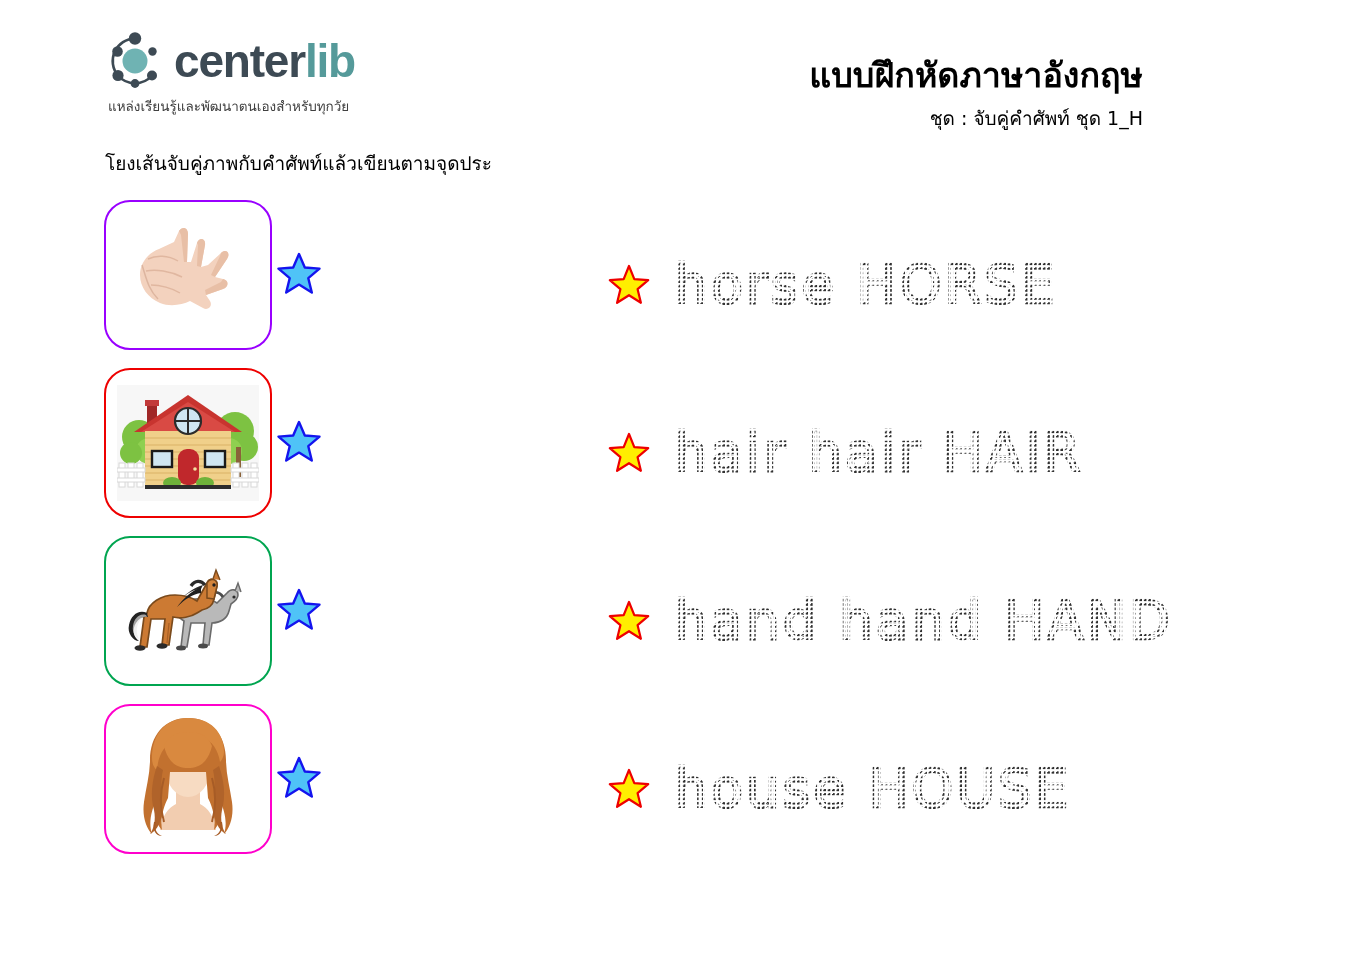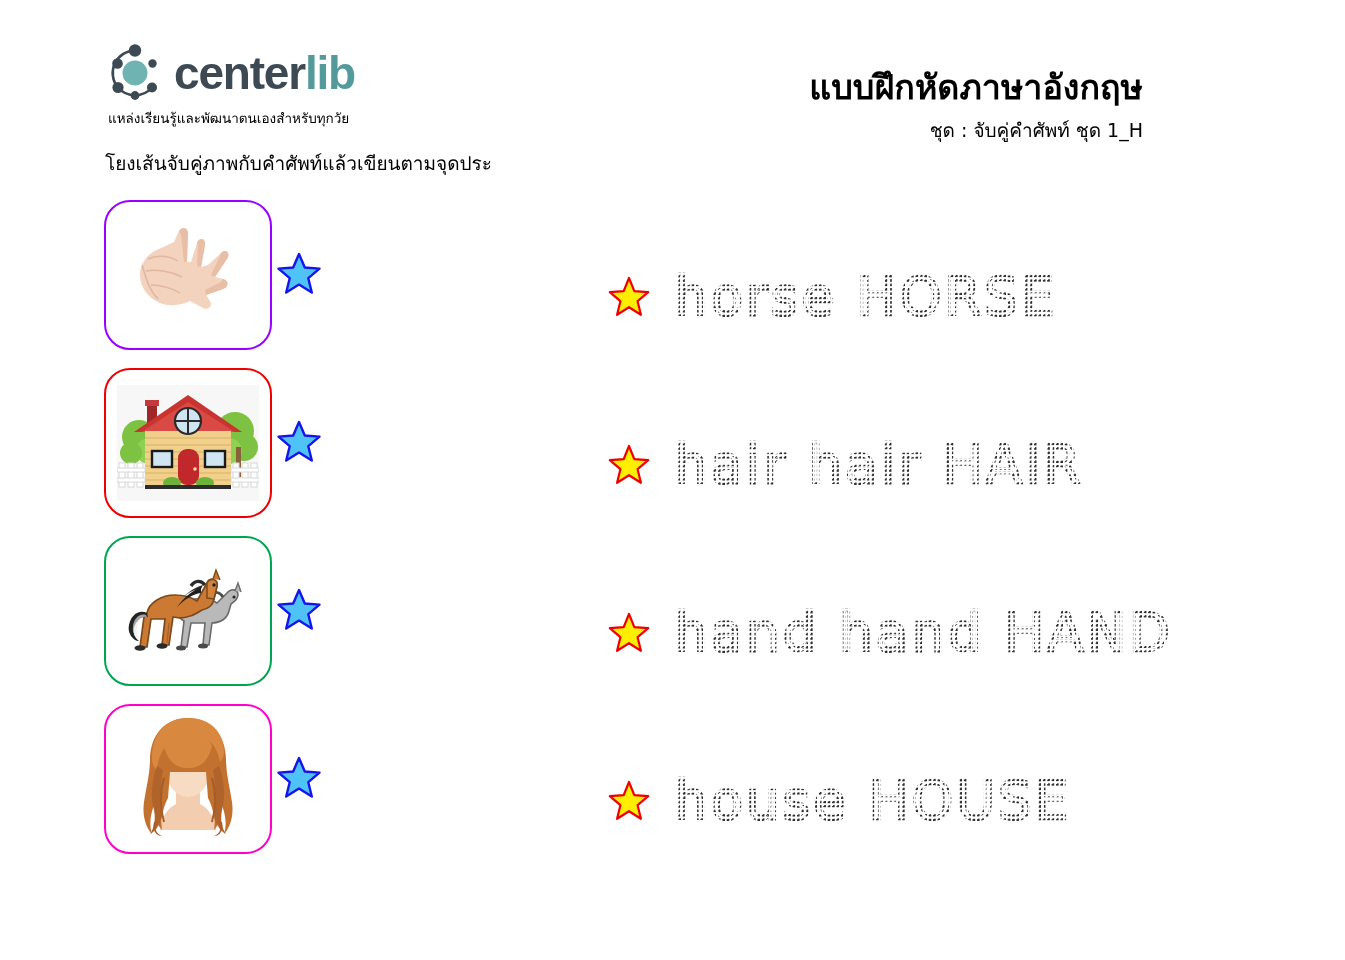--- a/index.html
+++ b/index.html
@@ -11,21 +11,21 @@
     width: 1345px;
     height: 960px;
     position: relative;
     font-family: "Liberation Sans", "DejaVu Sans", sans-serif;
     overflow: hidden;
   }
 
   
   #worksheet-header {
     position: absolute;
-    top: 16px; left: 0;
+    top: 4px; left: 0;
     width: 1228px;
     height: 140px;
   }
   #brand-block {
     position: absolute;
     left: 104px;
     top: 26px;
     width: 380px;
   }
   #brand-row {
@@ -41,21 +41,21 @@
     letter-spacing: -1.2px;
     line-height: 1;
     white-space: nowrap;
   }
   .wm-dark { color: #3d4a54; }
   .wm-teal { color: #559a9a; }
   #brand-tagline {
     margin-top: 3px;
     margin-left: 4px;
     font-size: 13.5px;
-    color: #000000;
+    color: #404040;
     white-space: nowrap;
     font-family: "DejaVu Sans", "Liberation Sans", sans-serif;
   }
 
   #title-block {
     position: absolute;
     right: 85px;
     top: 52px;
     text-align: right;
   }
@@ -118,21 +118,21 @@
     left: 172px;
     top: 50px;
     width: 46px;
     height: 46px;
   }
 
   
   #word-column {
     position: absolute;
     left: 608px;
-    top: 212px;
+    top: 200px;
     width: 700px;
   }
   .word-row {
     position: relative;
     height: 168px;
     display: flex;
     align-items: center;
     gap: 24px;
   }
   .yellow-star-anchor {

